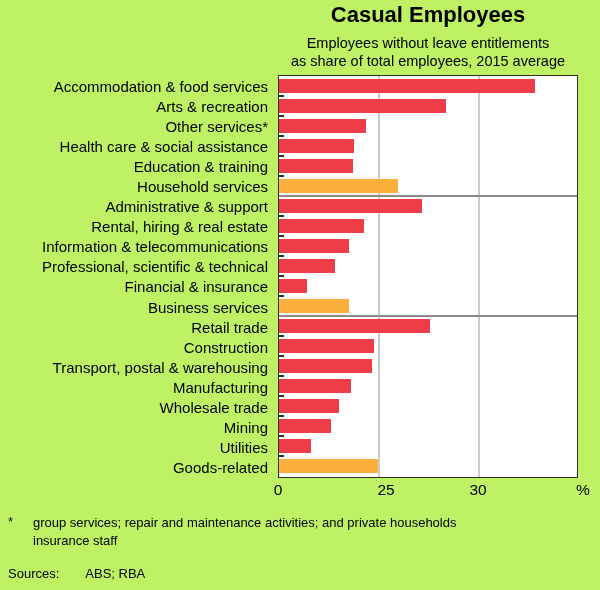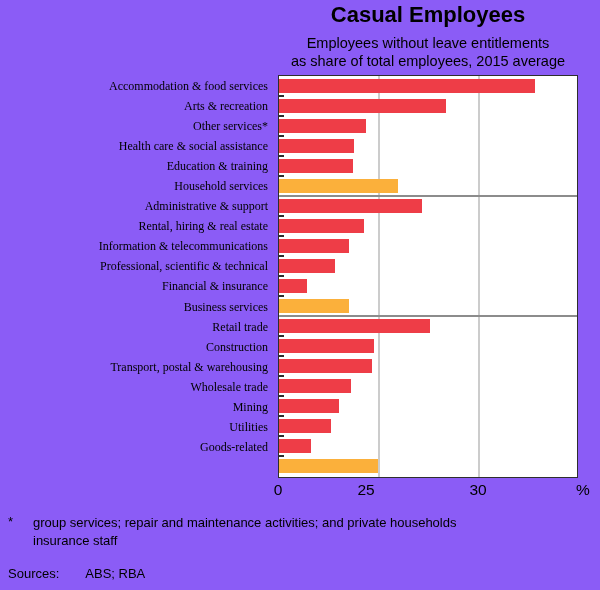--- a/index.html
+++ b/index.html
@@ -1,17 +1,17 @@
 <!DOCTYPE html>
 <html><head>
 <meta charset="utf-8">
 <style>
   html,body{margin:0;padding:0;background:#fff;}
   .canvas{
-    position:relative;width:600px;height:590px;background:#8b5cf6;
+    position:relative;width:600px;height:590px;background:#bef264;
     font-family:"Liberation Sans", sans-serif;color:#000;overflow:hidden;
   }
   .chart-title{
     position:absolute;top:2px;left:128px;width:600px;
     font-size:22px;font-weight:bold;text-align:center;letter-spacing:0;
   }
   .chart-sub{
     position:absolute;left:128px;width:600px;text-align:center;
     font-size:14.5px;line-height:18px;
   }
@@ -21,21 +21,21 @@
     border:1.5px solid #2e2e2e;box-sizing:border-box;background:#fff;
   }
   .gridline{position:absolute;top:0;bottom:0;width:1.5px;background:#cccccc;}
   .bar-row{position:absolute;left:0;width:100%;height:20px;}
   .bar{position:absolute;top:3px;height:14px;left:0;}
   .panel-divider{position:absolute;left:0;right:0;height:2px;background:#8c8c8c;}
   .ytick{position:absolute;left:0;width:5px;height:1.5px;background:#2e2e2e;}
   .ylabels{position:absolute;left:0;top:76px;width:272px;}
   .ylabel{
     height:20.1px;display:flex;align-items:center;justify-content:flex-end;
-    font-size:12px;white-space:nowrap;padding-right:4px;font-family:Liberation Serif, serif;
+    font-size:15px;white-space:nowrap;padding-right:4px;
   }
   .xtick-label{
     position:absolute;top:481px;width:44px;text-align:center;font-size:15.5px;
   }
   .unit-label{position:absolute;top:481px;left:566px;width:34px;text-align:center;font-size:15.5px;}
   .footnote-marker{position:absolute;left:8px;top:514px;font-size:13px;}
   .footnote-text{position:absolute;left:33px;top:514px;font-size:13px;line-height:17.5px;}
   .sources{position:absolute;left:8px;top:566px;font-size:13px;}
   .sources .val{margin-left:26px;}
 </style>
@@ -57,20 +57,21 @@
       <div class="ylabel">Household services</div>
       <div class="ylabel">Administrative &amp; support</div>
       <div class="ylabel">Rental, hiring &amp; real estate</div>
       <div class="ylabel">Information &amp; telecommunications</div>
       <div class="ylabel">Professional, scientific &amp; technical</div>
       <div class="ylabel">Financial &amp; insurance</div>
       <div class="ylabel">Business services</div>
       <div class="ylabel">Retail trade</div>
       <div class="ylabel">Construction</div>
       <div class="ylabel">Transport, postal &amp; warehousing</div>
+      <div class="ylabel">Manufacturing</div>
       <div class="ylabel">Wholesale trade</div>
       <div class="ylabel">Mining</div>
       <div class="ylabel">Utilities</div>
       <div class="ylabel">Goods-related</div>
     </div>
 
   <div class="plot">
       <div class="gridline" style="left: 99.25px; background: rgb(204, 204, 204);"></div>
       <div class="gridline" style="left: 199.25px; background: rgb(204, 204, 204);"></div>
       <div class="bar-row" style="top: 0px;">
@@ -151,21 +152,21 @@
       <div class="ytick" style="top: 319px; background: rgb(46, 46, 46);"></div>
       <div class="ytick" style="top: 339px; background: rgb(46, 46, 46);"></div>
       <div class="ytick" style="top: 359px; background: rgb(46, 46, 46);"></div>
       <div class="ytick" style="top: 379px; background: rgb(46, 46, 46);"></div>
       <div class="panel-divider" style="top: 119px; background: rgb(140, 140, 140);"></div>
       <div class="panel-divider" style="top: 239px; background: rgb(140, 140, 140);"></div>
     </div>
 
   <div id="xaxis">
       <div class="xtick-label" style="left: 256px;">0</div>
-      <div class="xtick-label" style="left: 344px;">25</div>
+      <div class="xtick-label" style="left: 364px;">25</div>
       <div class="xtick-label" style="left: 456px;">30</div>
     </div>
   <div class="unit-label">%</div>
 
   <div class="footnote-marker">*</div>
   <div class="footnote-text">
       <div>group services; repair and maintenance activities; and private households</div>
       <div>insurance staff</div>
     </div>
   <div class="sources">

